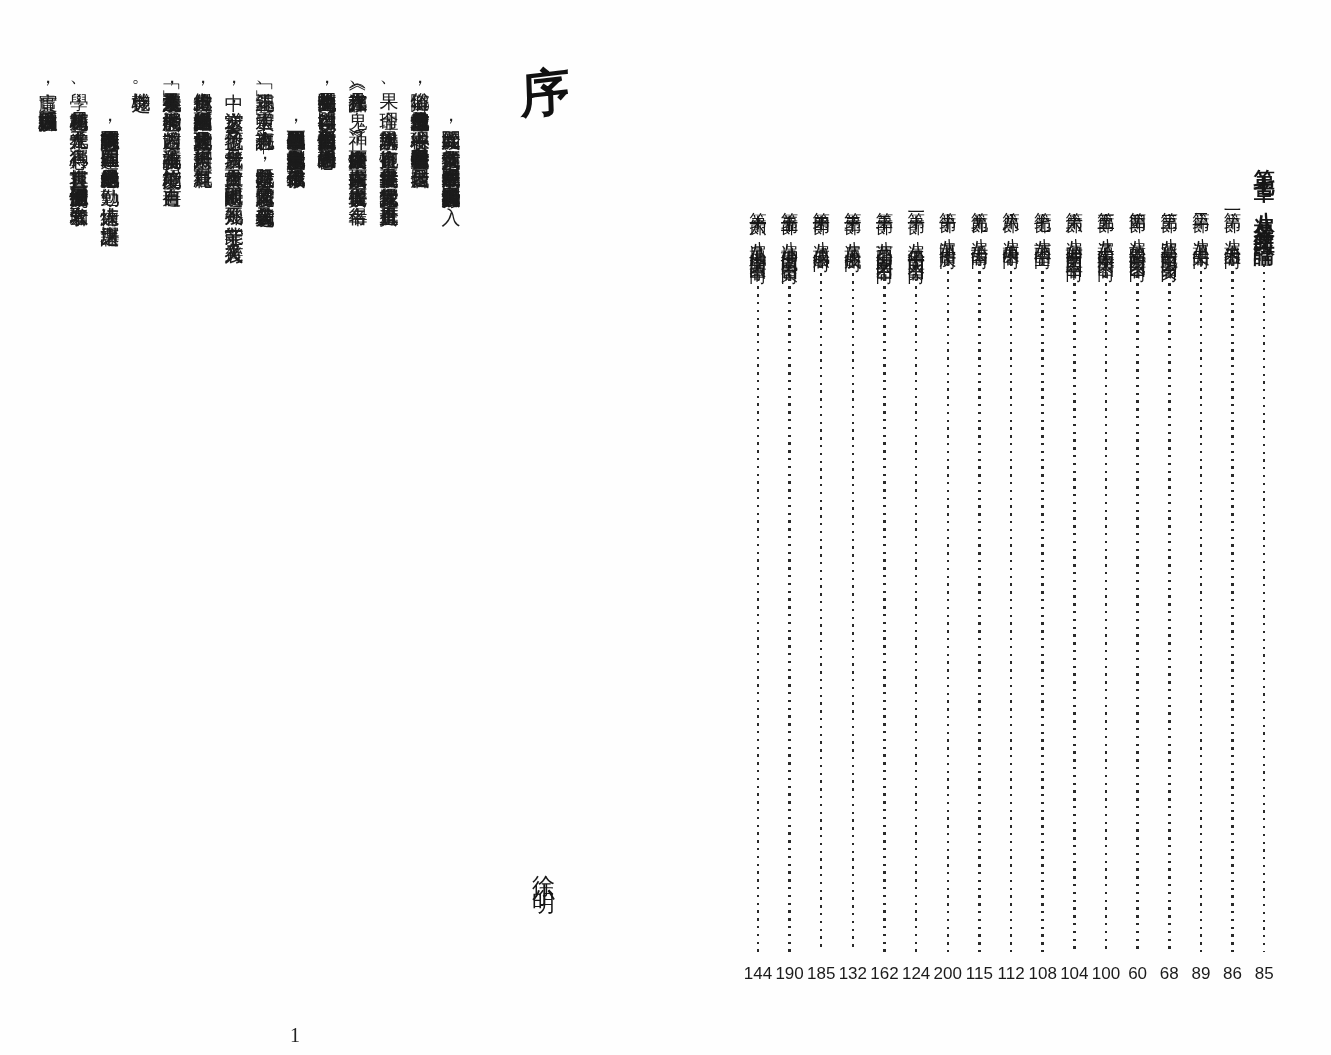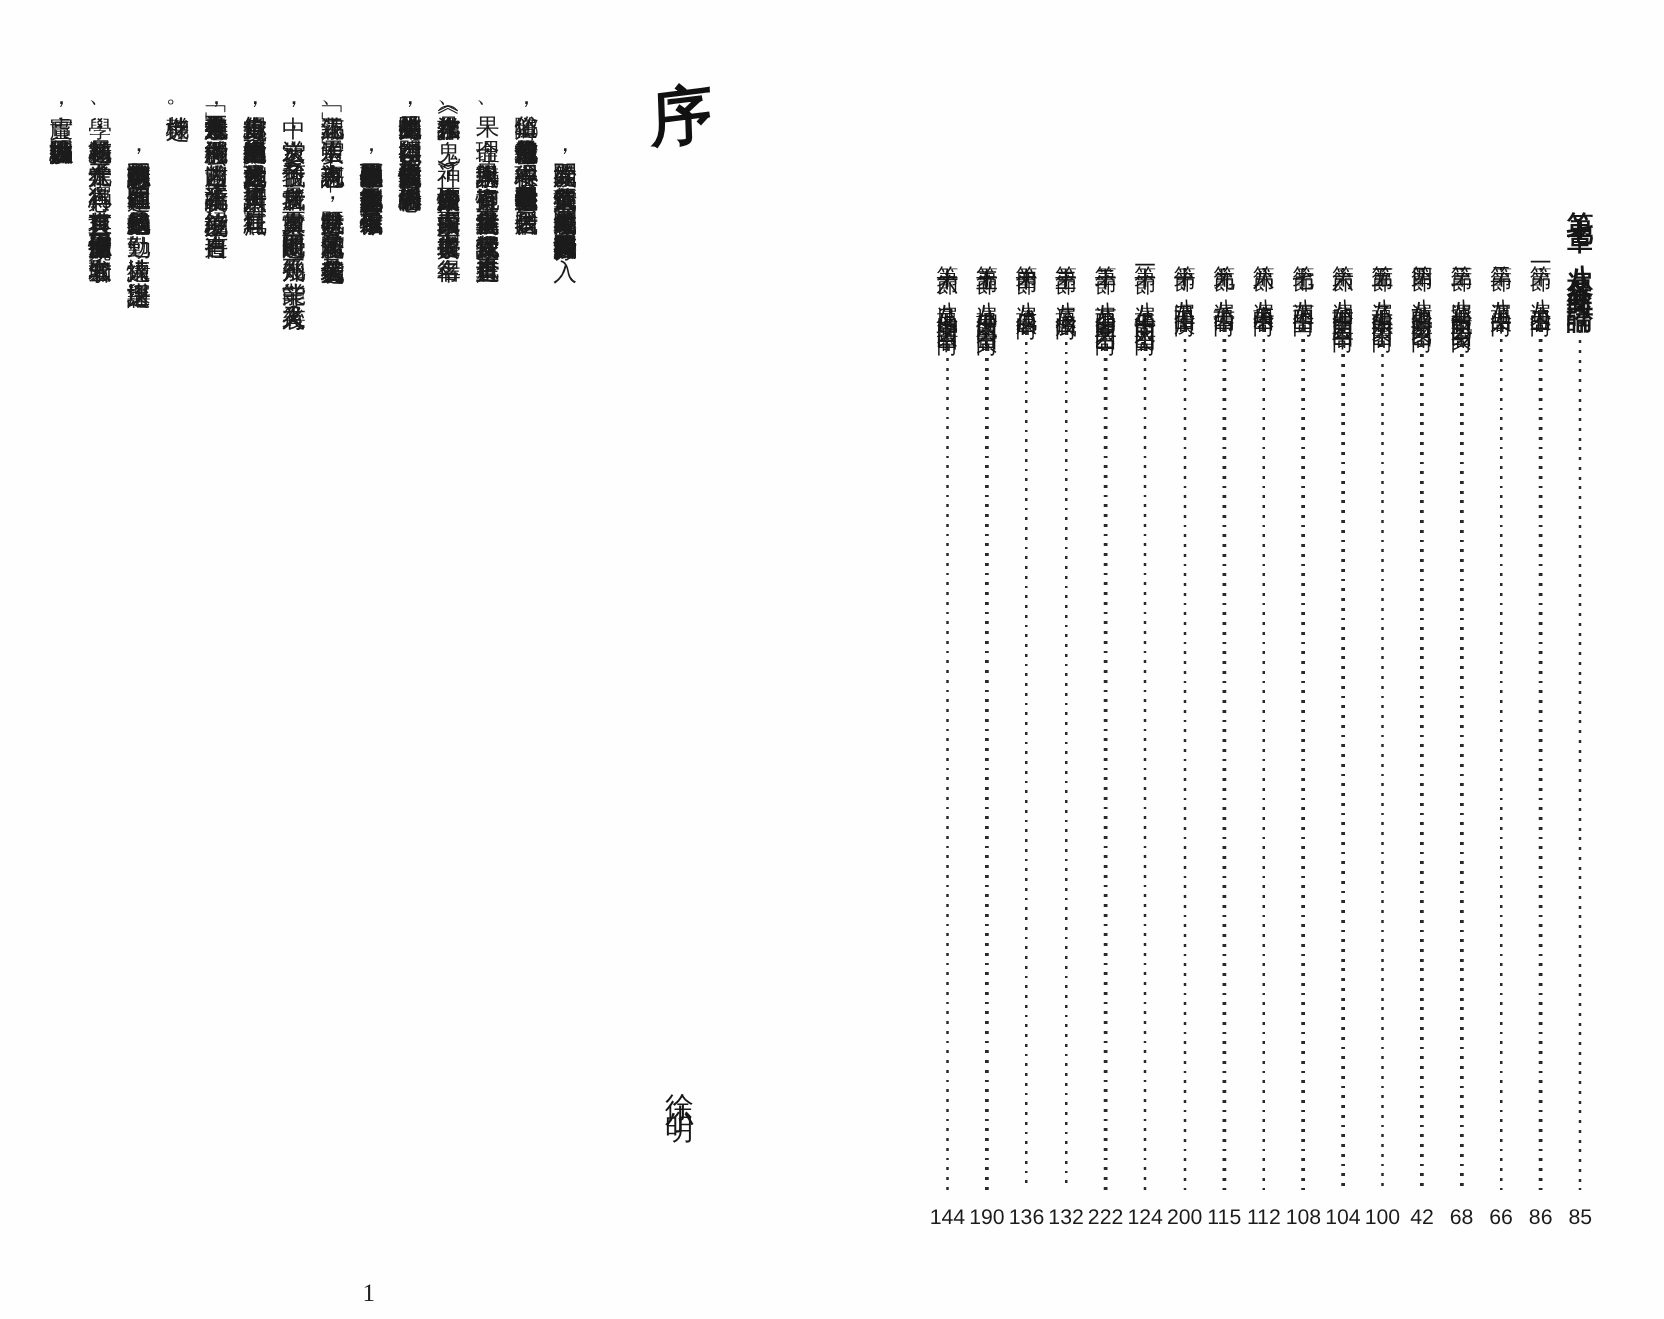--- a/index.html
+++ b/index.html
@@ -113,31 +113,31 @@
     </div>
 
     <div class="toc-col section">
       <div class="toc-label">第一節：八運未山丑向</div>
       <div class="toc-leader"></div>
       <div class="toc-page">86</div>
     </div>
     <div class="toc-col section">
       <div class="toc-label">第二節：八運丑山未向</div>
       <div class="toc-leader"></div>
-      <div class="toc-page">66</div>
+      <div class="toc-page">89</div>
     </div>
     <div class="toc-col section">
       <div class="toc-label">第三節：八運巽山乾向與巳山亥向</div>
       <div class="toc-leader"></div>
       <div class="toc-page">68</div>
     </div>
     <div class="toc-col section">
       <div class="toc-label">第四節：八運乾山巽向與亥山巳向</div>
       <div class="toc-leader"></div>
-      <div class="toc-page">42</div>
+      <div class="toc-page">60</div>
     </div>
     <div class="toc-col section">
       <div class="toc-label">第五節：八運子山午向與癸山丁向</div>
       <div class="toc-leader"></div>
       <div class="toc-page">100</div>
     </div>
     <div class="toc-col section">
       <div class="toc-label">第六節：八運卯山酉向與乙山辛向</div>
       <div class="toc-leader"></div>
       <div class="toc-page">104</div>
@@ -163,31 +163,31 @@
       <div class="toc-page">200</div>
     </div>
     <div class="toc-col section">
       <div class="toc-label">第十一節：八運午山子向與丁山癸向</div>
       <div class="toc-leader"></div>
       <div class="toc-page">124</div>
     </div>
     <div class="toc-col section">
       <div class="toc-label">第十二節：八運酉山卯向與辛山乙向</div>
       <div class="toc-leader"></div>
-      <div class="toc-page">222</div>
+      <div class="toc-page">162</div>
     </div>
     <div class="toc-col section">
       <div class="toc-label">第十三節：八運辰山戌向</div>
       <div class="toc-leader"></div>
       <div class="toc-page">132</div>
     </div>
     <div class="toc-col section">
       <div class="toc-label">第十四節：八運戌山辰向</div>
       <div class="toc-leader"></div>
-      <div class="toc-page">136</div>
+      <div class="toc-page">185</div>
     </div>
     <div class="toc-col section">
       <div class="toc-label">第十五節：八運坤山艮向與申山寅向</div>
       <div class="toc-leader"></div>
       <div class="toc-page">190</div>
     </div>
     <div class="toc-col section">
       <div class="toc-label">第十六節：八運艮山坤向與寅山申向</div>
       <div class="toc-leader"></div>
       <div class="toc-page">144</div>

